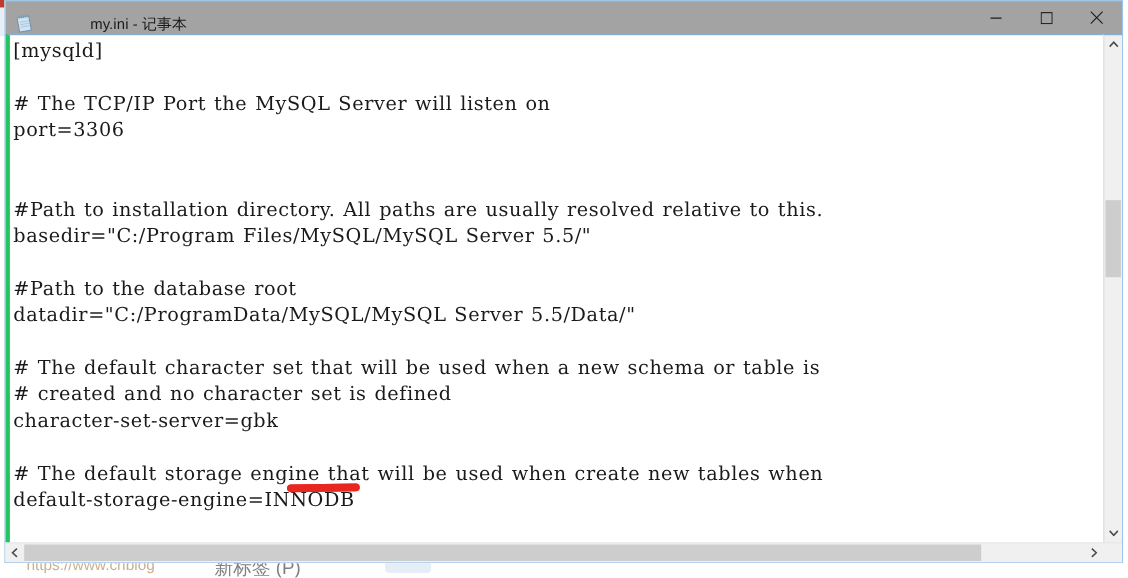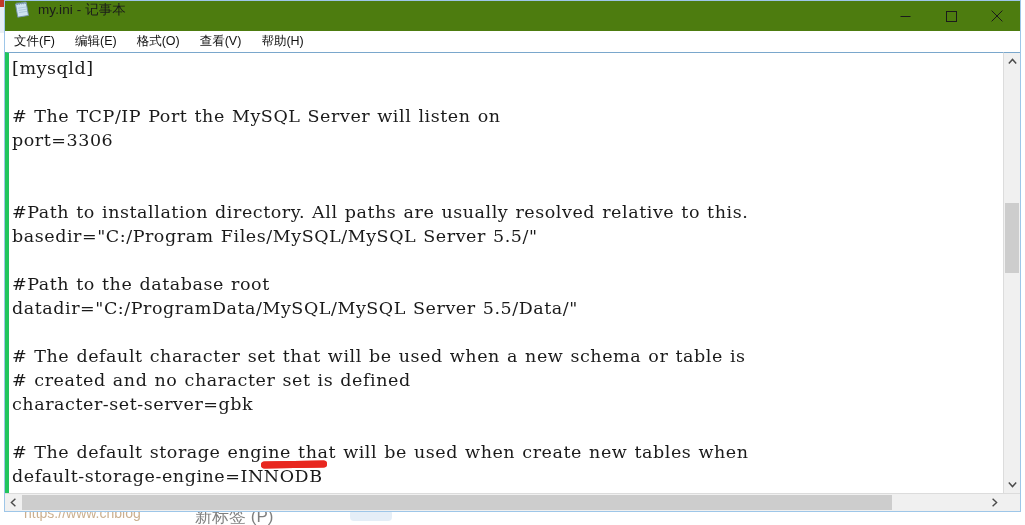--- a/index.html
+++ b/index.html
@@ -51,24 +51,25 @@
     border: 1px solid #9ec6e8;
     box-sizing: border-box;
     display: flex;
     flex-direction: column;
   }
 
   
   #titlebar {
     height: 30px;
     flex: 0 0 30px;
-    background: #4d7c0f;
-    display: flex;
-    align-items: flex-start;
-    position: relative;
+    background: #a3a3a3;
+    display: flex;
+    align-items: flex-end;
+    position: relative;
+    gap: 44px;
   }
   #app-icon {
     width: 18px;
     height: 18px;
     margin-left: 8px;
     margin-right: 7px;
     position: relative;
     flex: 0 0 18px;
   }
   #title-text {
@@ -315,27 +316,20 @@
       </button>
       <button class="winbtn" title="关闭">
         <svg width="12" height="12" viewBox="0 0 12 12">
           <line x1="0.6" y1="0.6" x2="11.4" y2="11.4" stroke="#1b1b1b" stroke-width="1"></line>
           <line x1="11.4" y1="0.6" x2="0.6" y2="11.4" stroke="#1b1b1b" stroke-width="1"></line>
         </svg>
       </button>
     </div>
   </div>
 
-  <div id="menubar">
-    <span class="menu-item">文件(F)</span>
-    <span class="menu-item">编辑(E)</span>
-    <span class="menu-item">格式(O)</span>
-    <span class="menu-item">查看(V)</span>
-    <span class="menu-item">帮助(H)</span>
-  </div>
 
   <div id="body-row">
 
     <div id="editor-wrap">
       <div id="editor">[mysqld]
 
 # The TCP/IP Port the MySQL Server will listen on
 port=3306
 
 

